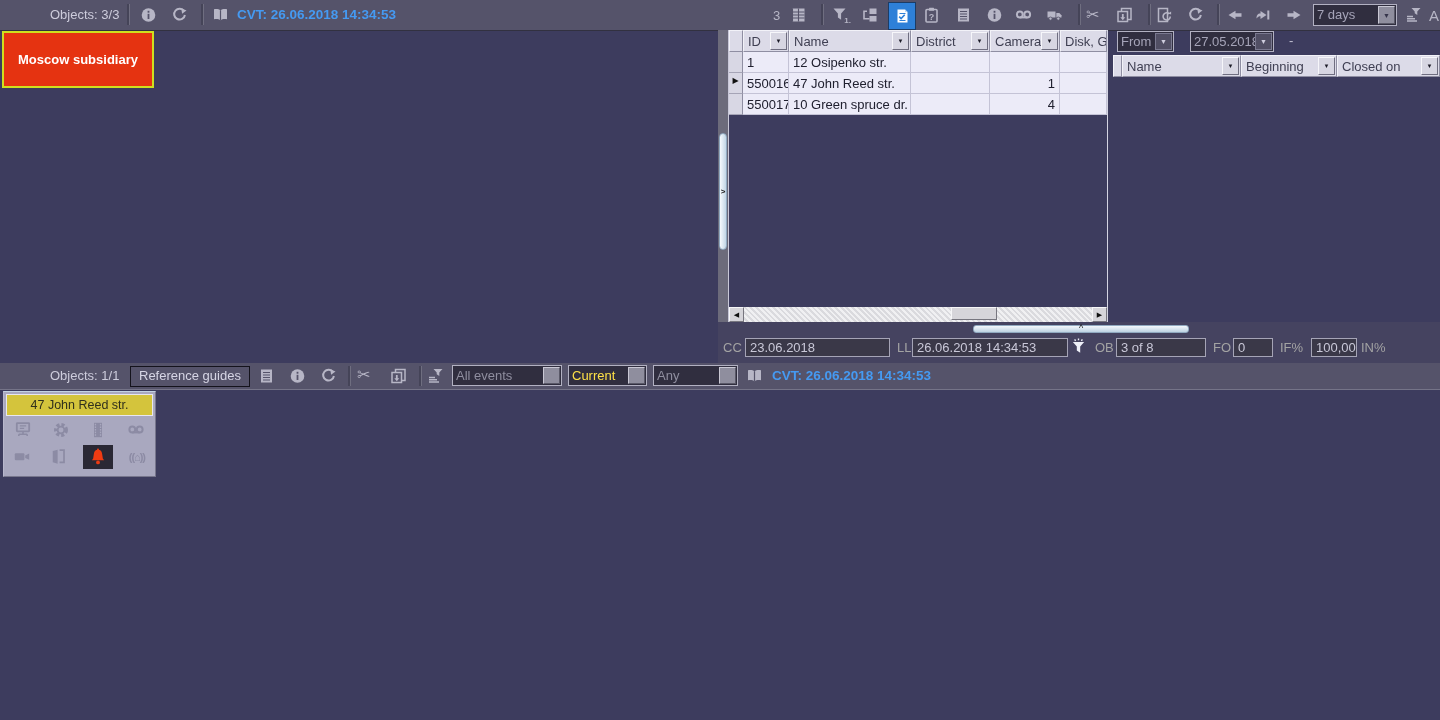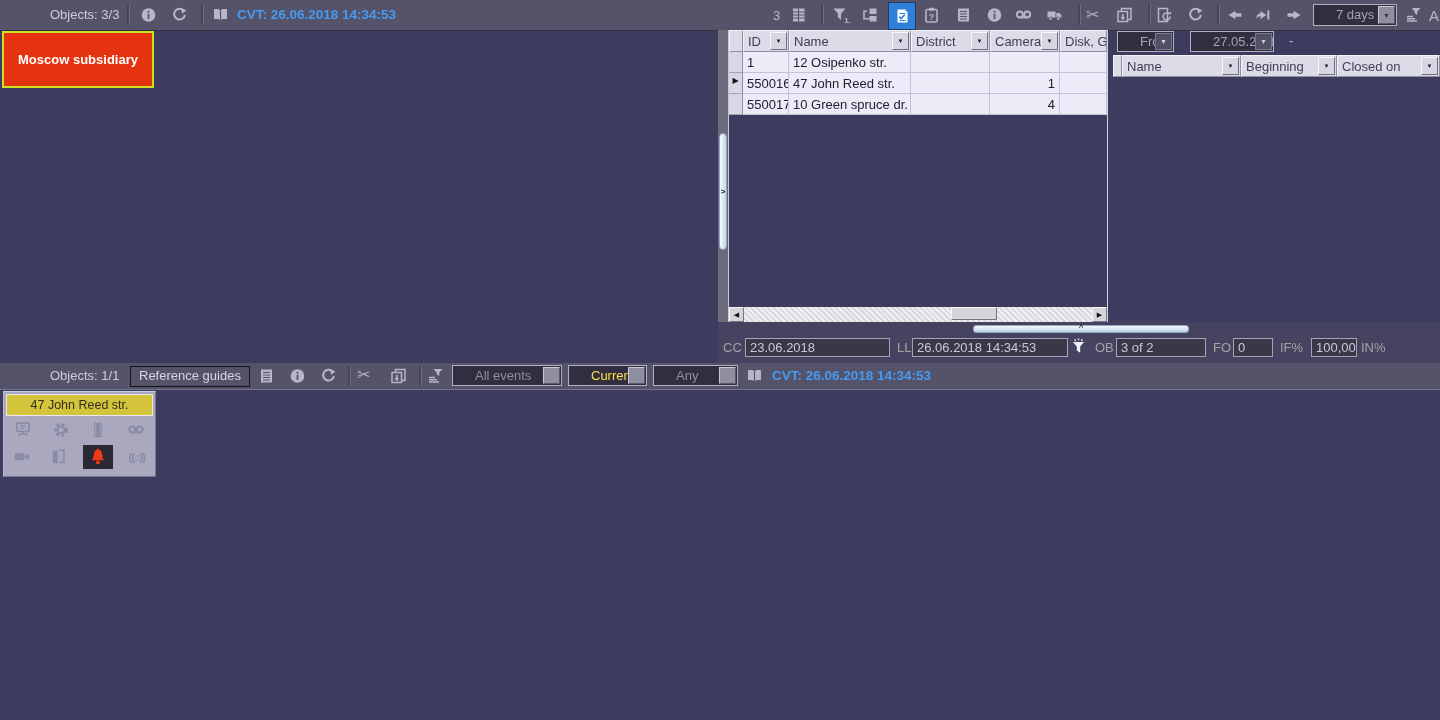--- a/index.html
+++ b/index.html
@@ -18,21 +18,21 @@
   .divider{position:absolute;width:2px;background:#454458;border-right:1px solid #6f6e80;}
   .ic{position:absolute;width:17px;height:16px;color:#b7b6c6;}
   .ic-sm-txt{position:absolute;color:#b7b6c6;font-size:13px;}
   .char-ic{position:absolute;color:#b7b6c6;font-size:16px;line-height:16px;}
   .blue-box{position:absolute;width:26px;height:26px;background:#2e80d8;
             border:1px solid #1c3c66;display:flex;align-items:center;justify-content:center;}
   .funnel-badge{position:absolute;font-size:8px;color:#b7b6c6;font-weight:bold;}
 
   
   .combo{position:absolute;background:#302e3f;border:1px solid #b2b1c2;color:#a5a4b8;
-         font-size:13px;line-height:19px;padding-left:22px;box-sizing:border-box;
+         font-size:13px;line-height:19px;padding-left:3px;box-sizing:border-box;
          white-space:nowrap;overflow:hidden;}
   .dd{position:absolute;right:1px;top:1px;bottom:1px;width:17px;display:flex;
       align-items:center;justify-content:center;font-size:7px;box-sizing:border-box;}
   .dd-dark{background:#514f64;color:#cfcede;border:1px solid #7a7990;}
   .dd-gray{background:#8f8e9e;color:#35344a;border-top:1px solid #c9c8d4;border-left:1px solid #c9c8d4;
            border-bottom:1px solid #5a5968;border-right:1px solid #5a5968;}
   .field{position:absolute;background:#3a3848;border:1px solid #a5a4b6;color:#c9c8d8;
          font-size:13px;height:19px;line-height:18px;padding:0 4px;box-sizing:border-box;
          white-space:nowrap;overflow:hidden;}
 
@@ -428,21 +428,21 @@
   <span class="s-lbl" style="left:723px;">CC</span>
   <div class="field" style="left:745px;top:338px;width:145px;">23.06.2018</div>
   <span class="s-lbl" style="left:897px;">LL</span>
   <div class="field" style="left:912px;top:338px;width:156px;">26.06.2018 14:34:53</div>
   <span class="ic" style="left:1069px;top:338px;width:19px;height:18px;color:#eef0f8;">
       <svg>
         <use href="#sy-funnel-lt"></use>
       </svg>
     </span>
   <span class="s-lbl" style="left:1095px;">OB</span>
-  <div class="field" style="left:1116px;top:338px;width:90px;">3 of 2</div>
+  <div class="field" style="left:1116px;top:338px;width:90px;">3 of 8</div>
   <span class="s-lbl" style="left:1213px;">FO</span>
   <div class="field" style="left:1233px;top:338px;width:40px;">0</div>
   <span class="s-lbl" style="left:1280px;">IF%</span>
   <div class="field" style="left:1311px;top:338px;width:46px;">100,00</div>
   <span class="s-lbl" style="left:1361px;">IN%</span>
 
   <div id="bottom-toolbar" class="toolbar">
     <span class="tlbl" style="left:50px;top:5px;">Objects: 1/1</span>
     <div id="ref-btn">Reference guides</div>
     <span class="ic" style="left:258px;top:5px;">

